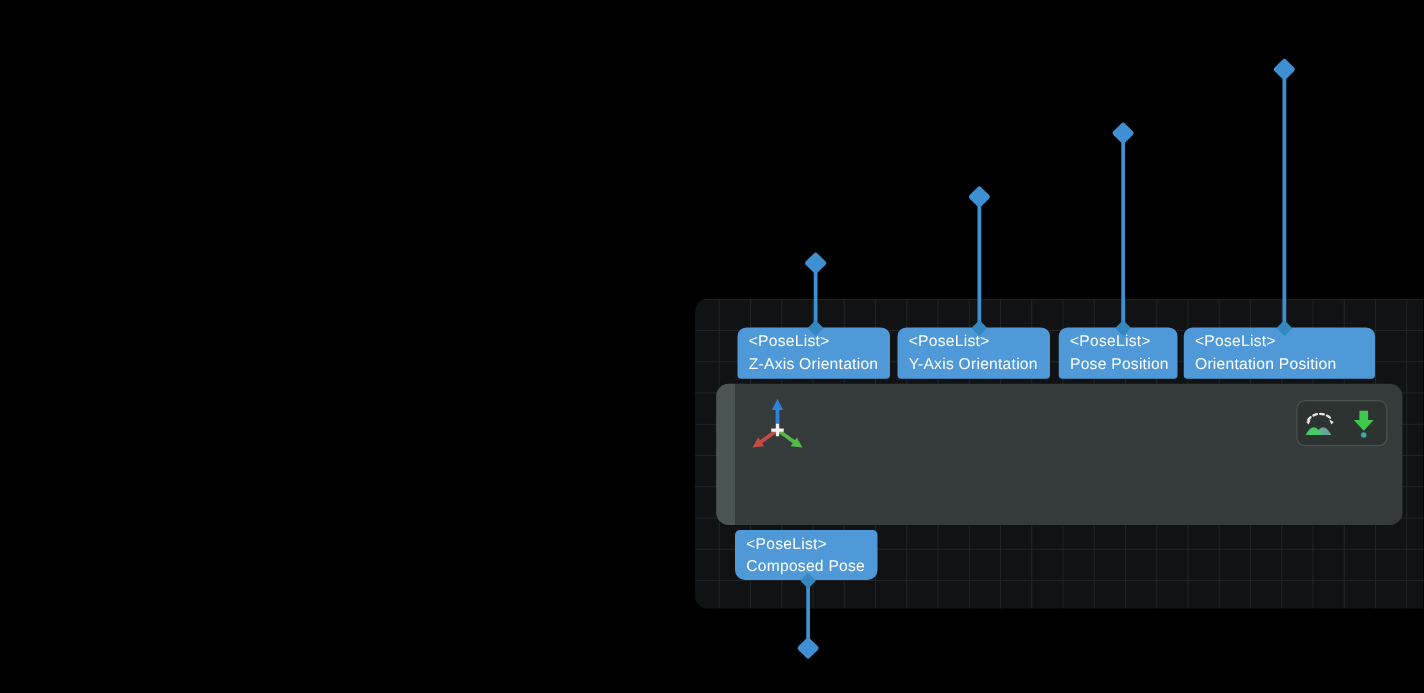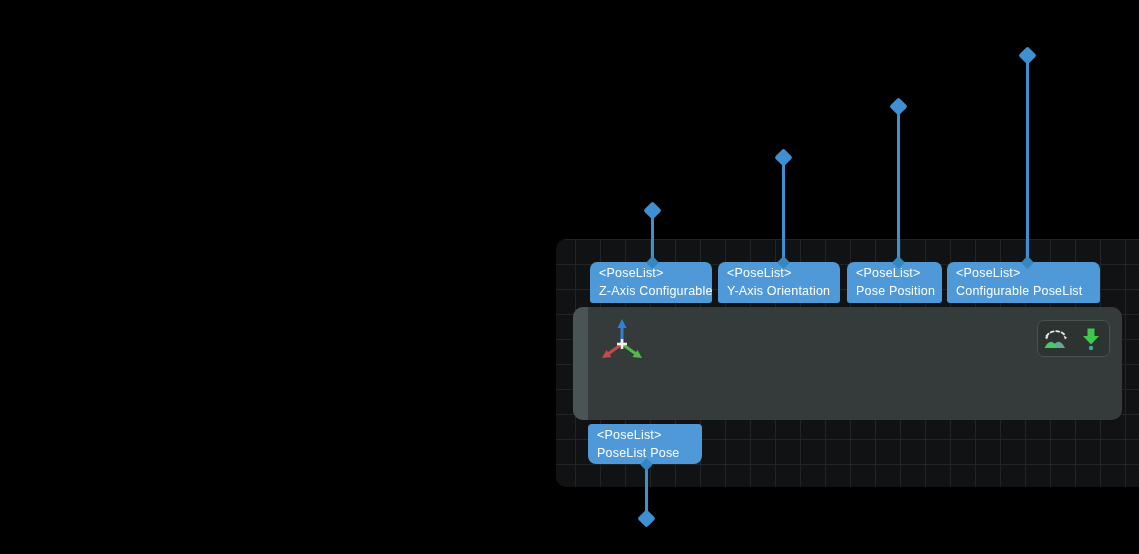--- a/index.html
+++ b/index.html
@@ -54,39 +54,39 @@
   <div class="wire" style="left:644.5px;top:430px;height:57px"></div>
 
   <div class="dm lg" style="left:645.5px;top:172.5px"></div>
   <div class="dm lg" style="left:776.5px;top:119.5px"></div>
   <div class="dm lg" style="left:891.5px;top:68.5px"></div>
   <div class="dm lg" style="left:1020.5px;top:17.5px"></div>
   <div class="dm lg" style="left:639.5px;top:480.5px"></div>
 
   <div class="port in" style="left:590px;top:231px;width:122px;height:41px">
     <div>&lt;PoseList&gt;</div>
-    <div>Z-Axis Configurable</div>
+    <div>Z-Axis Orientation</div>
     <div class="dm sm" style="left:57.5px;top:-4.5px"></div>
   </div>
 
   <div class="port in" style="left:718px;top:231px;width:122px;height:41px">
     <div>&lt;PoseList&gt;</div>
     <div>Y-Axis Orientation</div>
     <div class="dm sm" style="left:60.5px;top:-4.5px"></div>
   </div>
 
   <div class="port in" style="left:847px;top:231px;width:95px;height:41px">
     <div>&lt;PoseList&gt;</div>
     <div>Pose Position</div>
     <div class="dm sm" style="left:46.5px;top:-4.5px"></div>
   </div>
 
   <div class="port in" style="left:947px;top:231px;width:153px;height:41px">
     <div>&lt;PoseList&gt;</div>
-    <div>Configurable PoseList</div>
+    <div>Orientation Position</div>
     <div class="dm sm" style="left:75.5px;top:-4.5px"></div>
   </div>
 
   <div class="node">
     <div class="strip"></div>
 
     <svg class="axes" width="52" height="46" viewBox="0 0 52 46">
       <line x1="25" y1="28" x2="25" y2="11" stroke="#2e80d8" stroke-width="3"></line>
       <polygon points="25,3 20.5,12 29.5,12" fill="#2e80d8"></polygon>
       <line x1="25" y1="28" x2="11" y2="38" stroke="#c64a48" stroke-width="3"></line>
@@ -108,17 +108,17 @@
       <svg width="26" height="24" viewBox="0 0 26 24">
         <polygon points="9.5,1.5 16.5,1.5 16.5,9 21,9 13,17.5 5,9 9.5,9" fill="#3fc94c"></polygon>
         <circle cx="13" cy="21" r="2.2" fill="#3aa89f"></circle>
       </svg>
     </div>
 
   </div>
 
   <div class="port out" style="left:588px;top:393px;width:114px;height:40px">
     <div>&lt;PoseList&gt;</div>
-    <div>PoseList Pose</div>
+    <div>Composed Pose</div>
     <div class="dm sm" style="left:53.5px;bottom:-4.5px"></div>
   </div>
 
 </div>
 
 </body></html>

